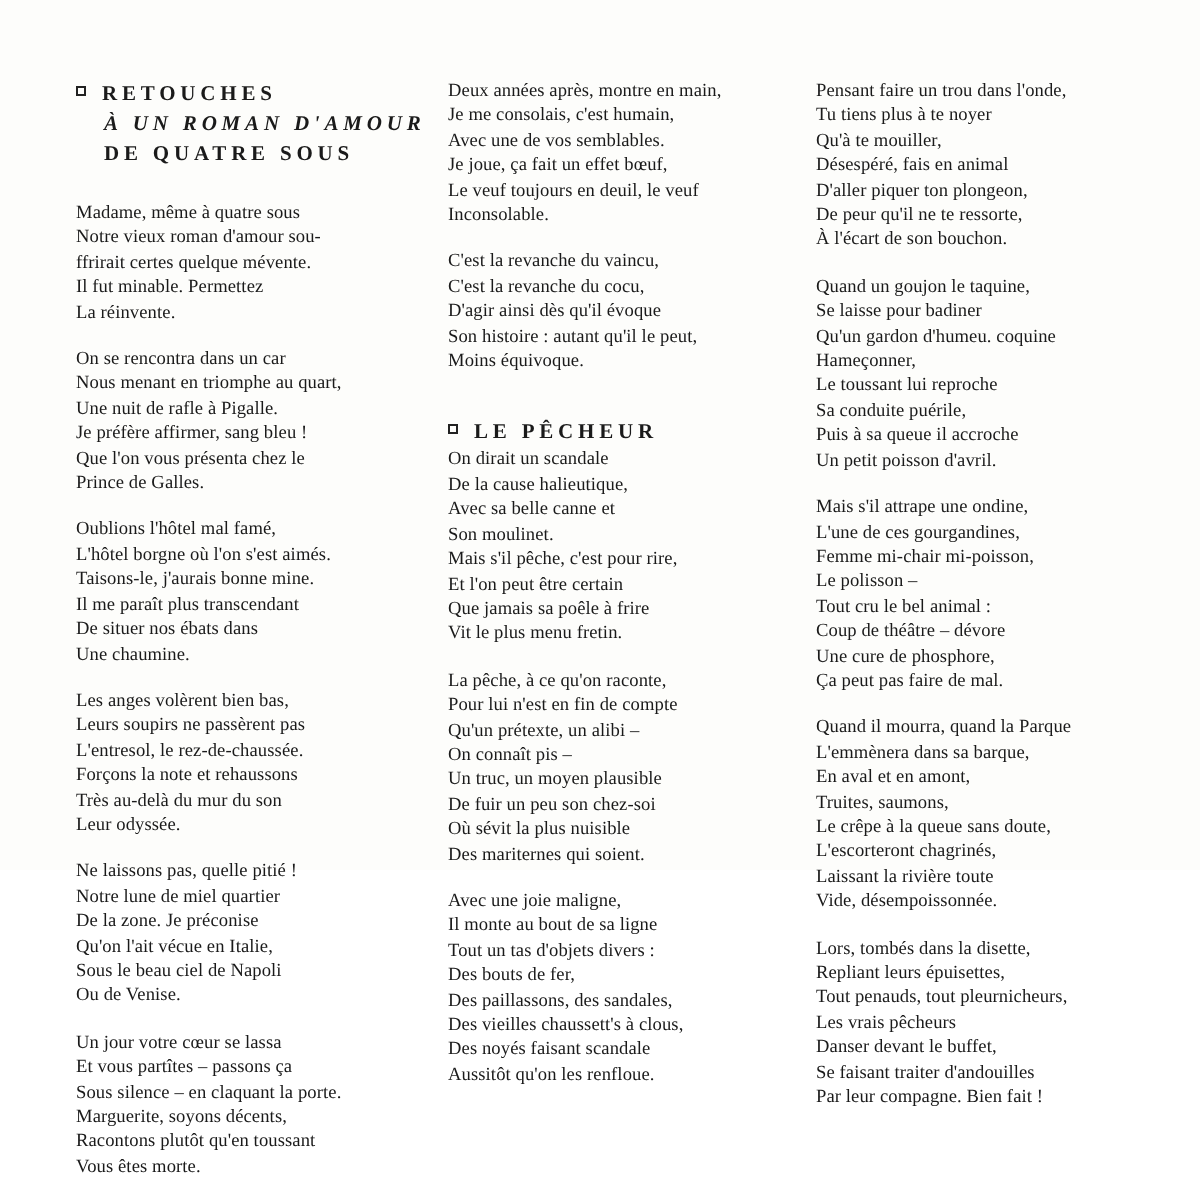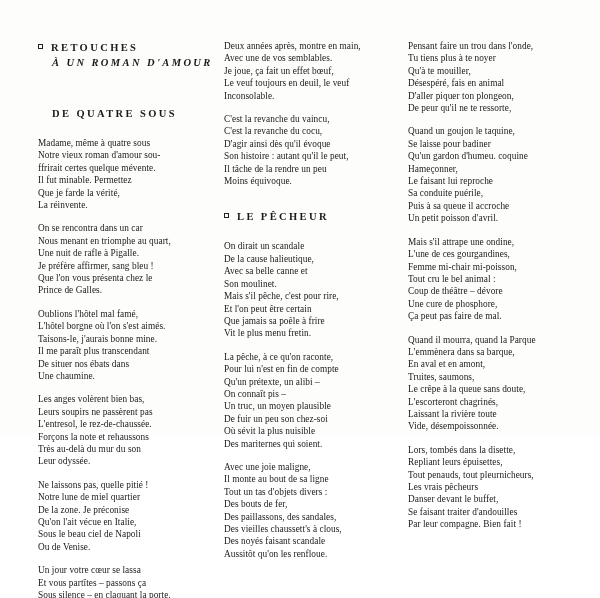--- a/index.html
+++ b/index.html
@@ -38,37 +38,36 @@
     margin-bottom: 16px;
   }
   .title-line {
     font-size: 10.5px;
     letter-spacing: 2.4px;
     font-weight: bold;
     line-height: 15px;
     white-space: nowrap;
   }
   .title-line.indent-1 { padding-left: 14px; font-style: italic; }
-  .title-line.indent-2 { padding-left: 14px; margin-top: 36px; }
+  .title-line.indent-2 { padding-left: 14px; }
   .sq {
     display: inline-block;
     width: 5px;
     height: 5px;
     border: 1px solid #222;
     margin-right: 8px;
     vertical-align: 2px;
     box-sizing: border-box;
   }
   .section-head {
     font-size: 10.5px;
     letter-spacing: 2.4px;
     font-weight: bold;
     line-height: 15px;
     margin-top: 22px;
-    margin-bottom: 16px;
     white-space: nowrap;
   }
   p.verse {
     margin: 0 0 11px 0;
     font-size: 9.3px;
     line-height: 12.4px;
     letter-spacing: 0.05px;
   }
   p.verse span.l {
     display: block;
@@ -86,21 +85,20 @@
         <div class="title-line"><span class="sq"></span><span>RETOUCHES</span></div>
         <div class="title-line indent-1">À UN ROMAN D'AMOUR</div>
         <div class="title-line indent-2">DE QUATRE SOUS</div>
       </div>
 
       <p class="verse">
         <span class="l">Madame, même à quatre sous</span>
         <span class="l">Notre vieux roman d'amour sou-</span>
         <span class="l">ffrirait certes quelque mévente.</span>
         <span class="l">Il fut minable. Permettez</span>
-        <span class="l">Que je farde la vérité,</span>
         <span class="l">La réinvente.</span>
       </p>
 
       <p class="verse">
         <span class="l">On se rencontra dans un car</span>
         <span class="l">Nous menant en triomphe au quart,</span>
         <span class="l">Une nuit de rafle à Pigalle.</span>
         <span class="l">Je préfère affirmer, sang bleu !</span>
         <span class="l">Que l'on vous présenta chez le</span>
         <span class="l">Prince de Galles.</span>
@@ -139,32 +137,32 @@
         <span class="l">Sous silence – en claquant la porte.</span>
         <span class="l">Marguerite, soyons décents,</span>
         <span class="l">Racontons plutôt qu'en toussant</span>
         <span class="l">Vous êtes morte.</span>
       </p>
     </div>
 
     <div class="col col-2">
       <p class="verse">
         <span class="l">Deux années après, montre en main,</span>
+        <span class="l">Je me consolais, c'est humain,</span>
         <span class="l">Avec une de vos semblables.</span>
         <span class="l">Je joue, ça fait un effet bœuf,</span>
         <span class="l">Le veuf toujours en deuil, le veuf</span>
         <span class="l">Inconsolable.</span>
       </p>
 
       <p class="verse">
         <span class="l">C'est la revanche du vaincu,</span>
         <span class="l">C'est la revanche du cocu,</span>
         <span class="l">D'agir ainsi dès qu'il évoque</span>
         <span class="l">Son histoire : autant qu'il le peut,</span>
-        <span class="l">Il tâche de la rendre un peu</span>
         <span class="l">Moins équivoque.</span>
       </p>
 
       <div class="section-head"><span class="sq"></span><span>LE PÊCHEUR</span></div>
 
       <p class="verse">
         <span class="l">On dirait un scandale</span>
         <span class="l">De la cause halieutique,</span>
         <span class="l">Avec sa belle canne et</span>
         <span class="l">Son moulinet.</span>
@@ -198,37 +196,39 @@
     </div>
 
     <div class="col col-3">
       <p class="verse">
         <span class="l">Pensant faire un trou dans l'onde,</span>
         <span class="l">Tu tiens plus à te noyer</span>
         <span class="l">Qu'à te mouiller,</span>
         <span class="l">Désespéré, fais en animal</span>
         <span class="l">D'aller piquer ton plongeon,</span>
         <span class="l">De peur qu'il ne te ressorte,</span>
+        <span class="l">À l'écart de son bouchon.</span>
       </p>
 
       <p class="verse">
         <span class="l">Quand un goujon le taquine,</span>
         <span class="l">Se laisse pour badiner</span>
         <span class="l">Qu'un gardon d'humeu. coquine</span>
         <span class="l">Hameçonner,</span>
-        <span class="l">Le faisant lui reproche</span>
+        <span class="l">Le toussant lui reproche</span>
         <span class="l">Sa conduite puérile,</span>
         <span class="l">Puis à sa queue il accroche</span>
         <span class="l">Un petit poisson d'avril.</span>
       </p>
 
       <p class="verse">
         <span class="l">Mais s'il attrape une ondine,</span>
         <span class="l">L'une de ces gourgandines,</span>
         <span class="l">Femme mi-chair mi-poisson,</span>
+        <span class="l">Le polisson –</span>
         <span class="l">Tout cru le bel animal :</span>
         <span class="l">Coup de théâtre – dévore</span>
         <span class="l">Une cure de phosphore,</span>
         <span class="l">Ça peut pas faire de mal.</span>
       </p>
 
       <p class="verse">
         <span class="l">Quand il mourra, quand la Parque</span>
         <span class="l">L'emmènera dans sa barque,</span>
         <span class="l">En aval et en amont,</span>

